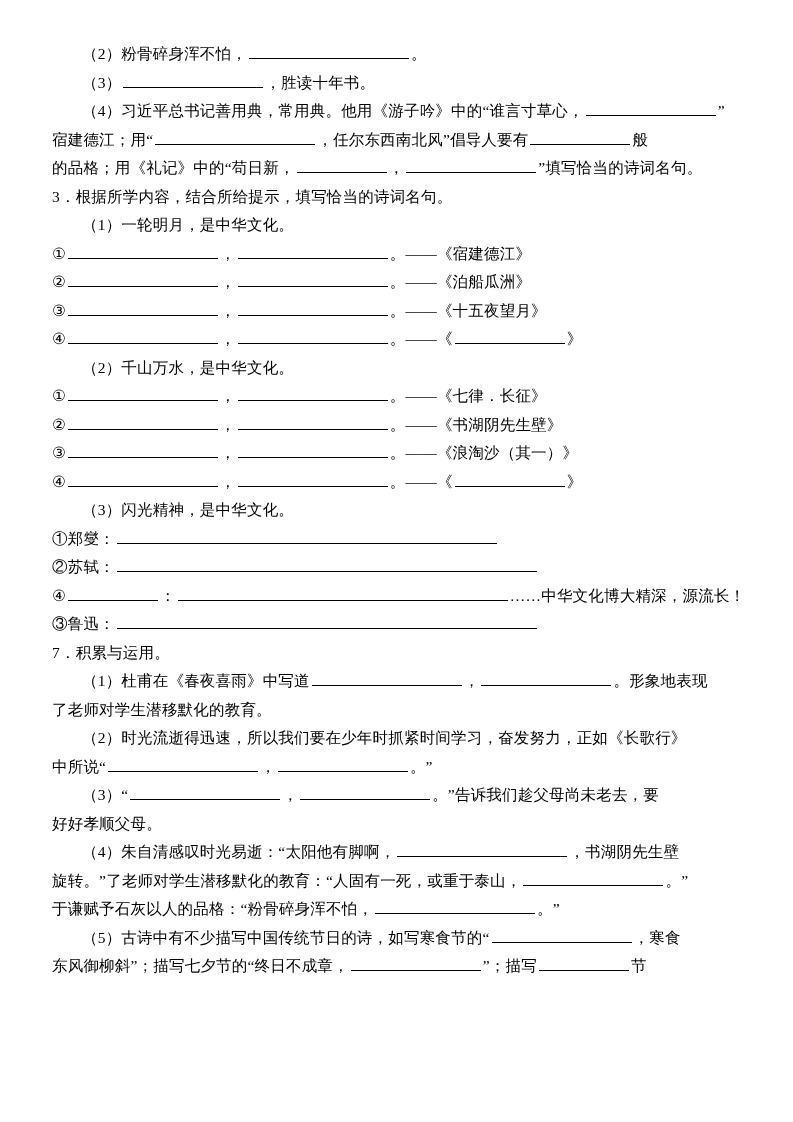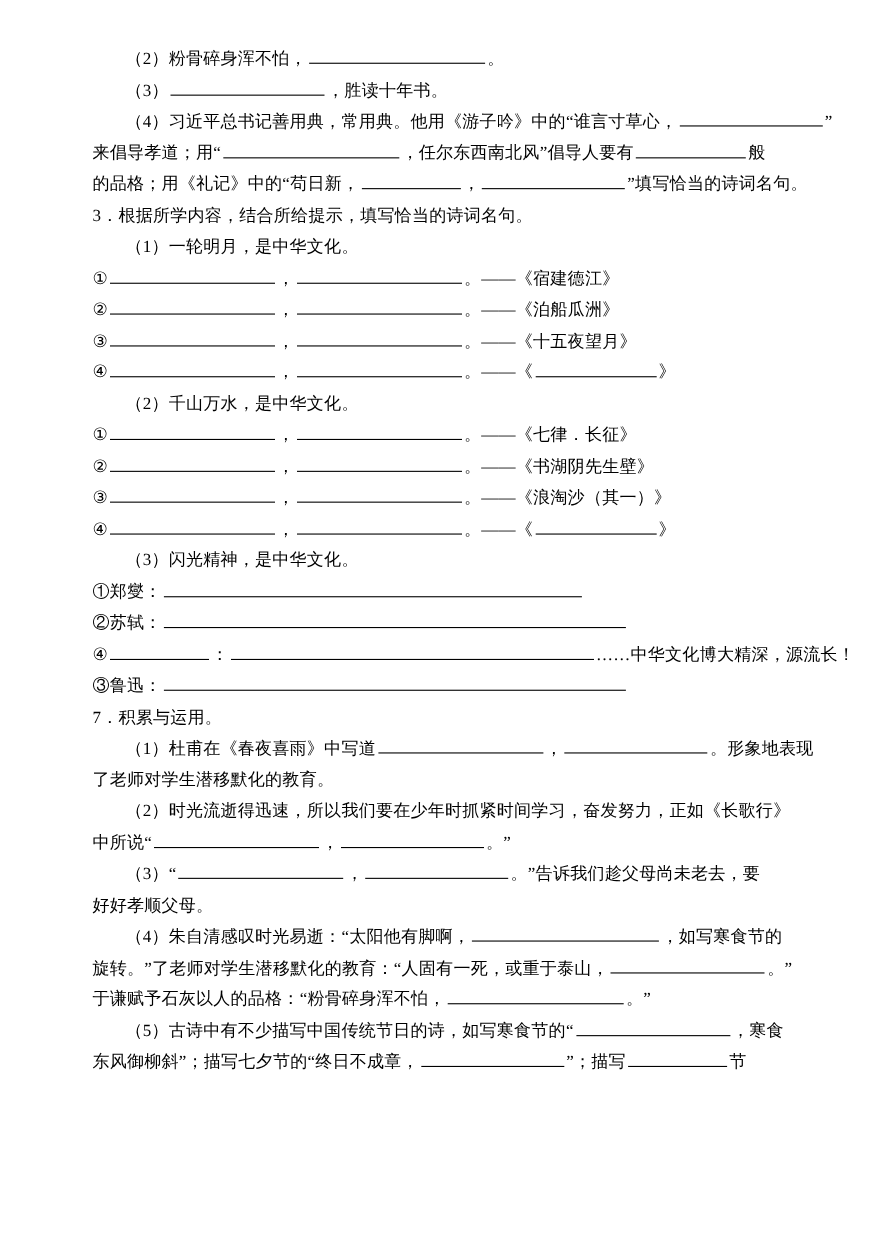--- a/index.html
+++ b/index.html
@@ -19,21 +19,20 @@
     width: 793px;
     height: 1122px;
     box-sizing: border-box;
     padding: 40px 52px 30px 52px;
   }
   .line {
     font-size: 15.5px;
     line-height: 28.5px;
     white-space: nowrap;
     letter-spacing: 0.2px;
-    margin-left: 32px;
   }
   .indent {
     padding-left: 30px;
   }
   .blank {
     display: inline-block;
     border-bottom: 1px solid #000;
     vertical-align: baseline;
     height: 15px;
     margin: 0 2px;
@@ -61,21 +60,21 @@
 
   <div class="line indent">
     <span>（3）</span><span class="blank b140"></span><span>，胜读十年书。</span>
   </div>
 
   <div class="line indent">
     <span>（4）习近平总书记善用典，常用典。他用《游子吟》中的“谁言寸草心，</span><span class="blank b130"></span><span>”</span>
   </div>
 
   <div class="line">
-    <span>来倡导孝道；用“</span><span class="blank b160"></span><span>，任尔东西南北风”倡导人要有</span><span class="blank b100"></span><span>般</span>
+    <span>宿建德江；用“</span><span class="blank b160"></span><span>，任尔东西南北风”倡导人要有</span><span class="blank b100"></span><span>般</span>
   </div>
 
   <div class="line">
     <span>的品格；用《礼记》中的“苟日新，</span><span class="blank b90"></span><span>，</span><span class="blank b130"></span><span>”填写恰当的诗词名句。</span>
   </div>
 
   <div class="line">
     <span>3．根据所学内容，结合所给提示，填写恰当的诗词名句。</span>
   </div>
 
@@ -161,21 +160,21 @@
 
   <div class="line indent">
     <span>（3）“</span><span class="blank b150"></span><span>，</span><span class="blank b130"></span><span>。”告诉我们趁父母尚未老去，要</span>
   </div>
 
   <div class="line">
     <span>好好孝顺父母。</span>
   </div>
 
   <div class="line indent">
-    <span>（4）朱自清感叹时光易逝：“太阳他有脚啊，</span><span class="blank b170"></span><span>，如写寒食节的</span>
+    <span>（4）朱自清感叹时光易逝：“太阳他有脚啊，</span><span class="blank b170"></span><span>，书湖阴先生壁</span>
   </div>
 
   <div class="line">
     <span>旋转。”了老师对学生潜移默化的教育：“人固有一死，或重于泰山，</span><span class="blank b140"></span><span>。”</span>
   </div>
 
   <div class="line">
     <span>于谦赋予石灰以人的品格：“粉骨碎身浑不怕，</span><span class="blank b160"></span><span>。”</span>
   </div>
 

